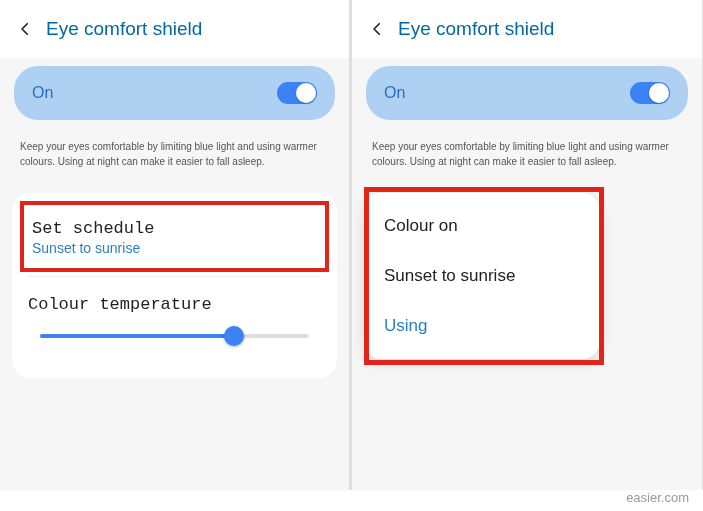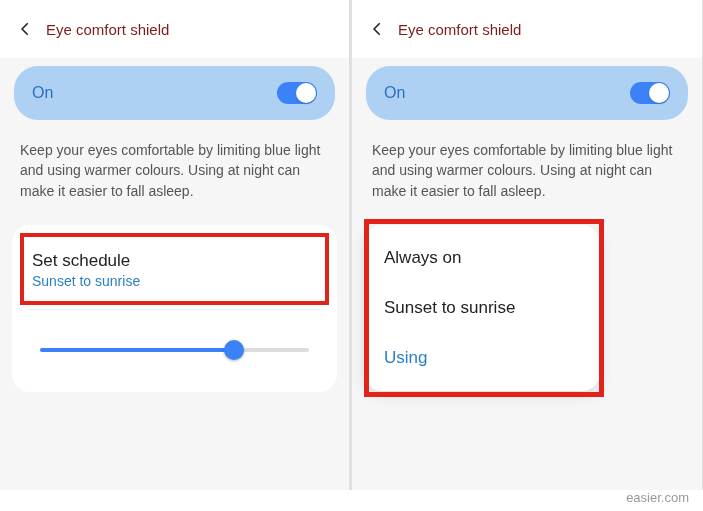--- a/index.html
+++ b/index.html
@@ -3,33 +3,33 @@
   <meta charset="utf-8">
   <style>
     * { box-sizing: border-box; margin: 0; padding: 0; }
     body { font-family: -apple-system, sans-serif; background: #fff; width: 703px; height: 511px; overflow: hidden; }
     .container { display: flex; gap: 2px; background: #e0e0e0; }
     .panel { background: #f6f6f6; width: 350px; height: 490px; display: flex; flex-direction: column; }
     .panel.left { border-right: 1px solid #ddd; }
     
     .header { display: flex; align-items: center; padding: 18px 22px 18px 14px; background: #fff; }
     .back-chev { width: 22px; height: 22px; display: inline-flex; align-items: center; justify-content: center; margin-right: 10px; }
-    .title { font-size: 15px; color: #7f1d1d; font-weight: 400; }
+    .title { font-size: 19px; color: #0369a1; font-weight: 400; }
     
     .toggle-card { background: #aed0f2; border-radius: 24px; margin: 8px 14px 0 14px; padding: 16px 18px; display: flex; align-items: center; justify-content: space-between; }
     .toggle-label { color: #2b6fc0; font-size: 16px; }
     .switch { position: relative; width: 40px; height: 22px; background: #3b82f6; border-radius: 11px; }
     .switch::after { content: ""; position: absolute; right: 1px; top: 1px; width: 20px; height: 20px; background: #fff; border-radius: 50%; box-shadow: 0 1px 2px rgba(0,0,0,0.2); }
     
-    .desc { padding: 20px 20px 24px 20px; font-size: 14px; line-height: 1.45; color: #555; }
+    .desc { padding: 20px 20px 24px 20px; font-size: 10px; line-height: 1.45; color: #555; }
     
     .card { background: #fff; margin: 0 12px; border-radius: 18px; padding: 4px 0; }
     
     .item { padding: 14px 8px 12px 8px; margin: 4px 8px; }
-    .item .item-title { font-size: 17px; color: #222; }
+    .item .item-title { font-size: 17px; color: #222; font-family: Liberation Mono, monospace; }
     .item .item-sub { font-size: 14px; color: #2b80c4; margin-top: 2px; }
     .sep { border-top: 1px solid #eee; margin: 4px 16px; }
     
     .highlight { border: 4px solid #e2231a; }
     
     .slider { position: relative; height: 24px; margin: 10px 12px 10px 12px; }
     .slider-track { position: absolute; left: 0; right: 0; top: 10px; height: 4px; background: #ddd; border-radius: 2px; }
     .slider-fill { position: absolute; left: 0; top: 10px; height: 4px; background: #3b82f6; border-radius: 2px; width: 72%; }
     .slider-thumb { position: absolute; top: 2px; left: 72%; transform: translateX(-50%); width: 20px; height: 20px; background: #3b82f6; border-radius: 50%; box-shadow: 0 1px 3px rgba(0,0,0,0.3); }
     
@@ -63,20 +63,21 @@
 
     <div class="desc">Keep your eyes comfortable by limiting blue light and using warmer colours. Using at night can make it easier to fall asleep.</div>
 
     <div class="card">
       <div class="item highlight">
         <div class="item-title">Set schedule</div>
         <div class="item-sub">Sunset to sunrise</div>
       </div>
       <div class="sep"></div>
       <div class="item">
+        <div class="item-title">Colour temperature</div>
         <div class="slider">
           <div class="slider-track"></div>
           <div class="slider-fill"></div>
           <div class="slider-thumb"></div>
         </div>
       </div>
     </div>
   </div>
 
   <div class="panel">
@@ -91,21 +92,21 @@
 
     <div class="toggle-card">
       <span class="toggle-label">On</span>
       <span class="switch"></span>
     </div>
 
     <div class="desc">Keep your eyes comfortable by limiting blue light and using warmer colours. Using at night can make it easier to fall asleep.</div>
 
     <div class="popup-wrap">
       <div class="popup">
-        <div class="popup-item">Always on</div>
+        <div class="popup-item">Colour on</div>
         <div class="popup-item">Sunset to sunrise</div>
         <div class="popup-item active">Using</div>
       </div>
       <div class="popup-highlight"></div>
     </div>
   </div>
 
 </div>
 
 <div class="watermark">easier.com</div>

